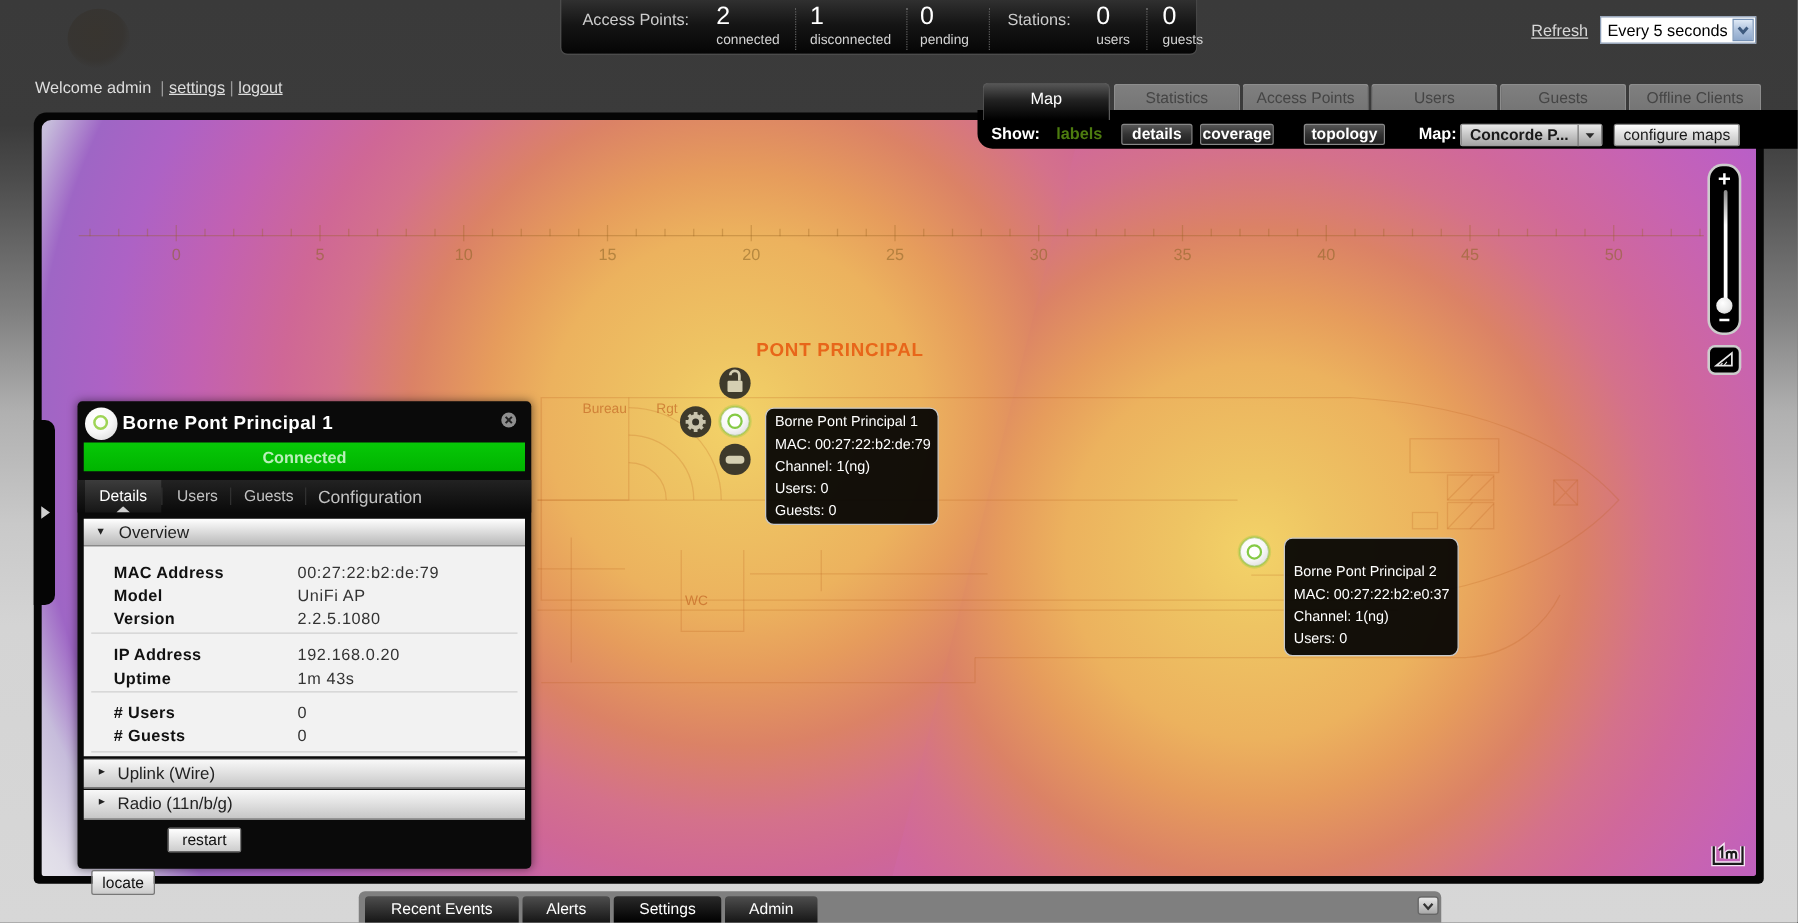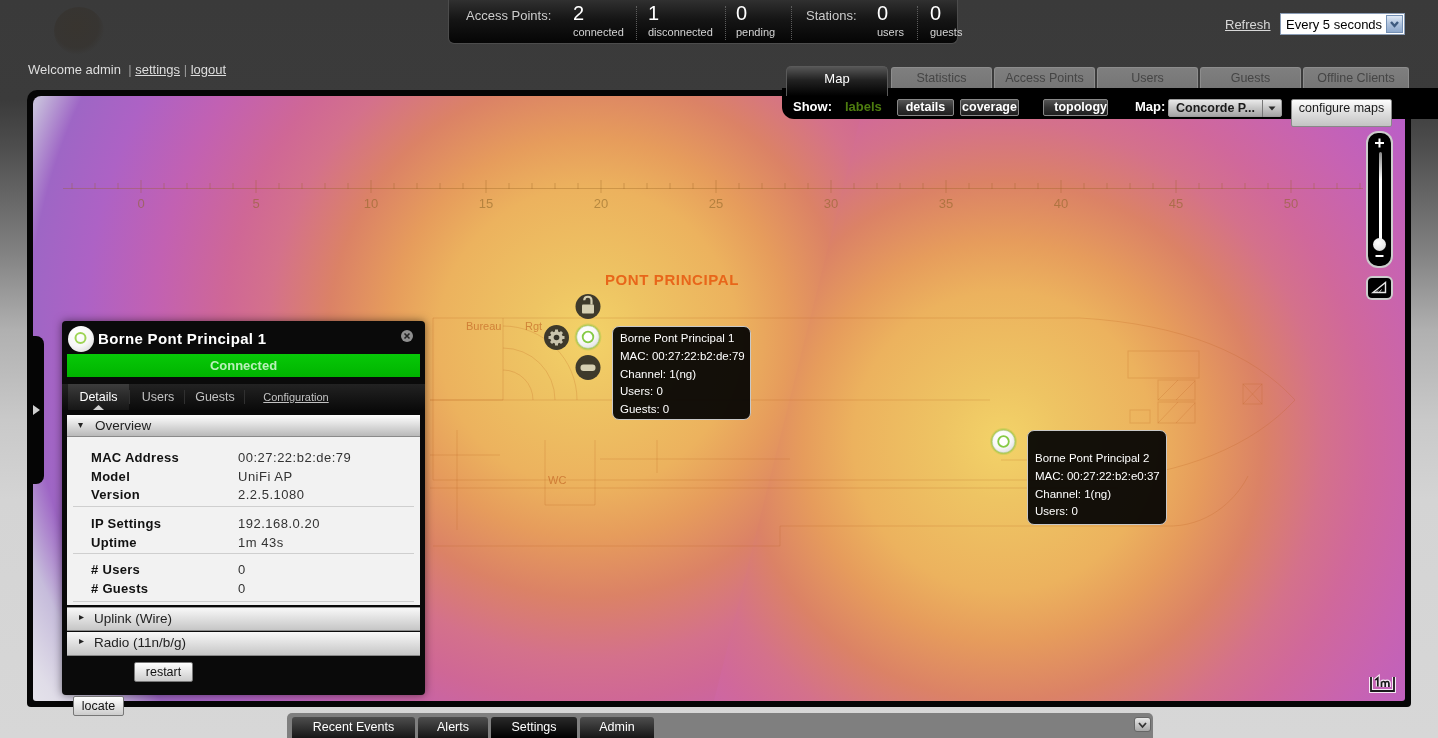--- a/index.html
+++ b/index.html
@@ -52,31 +52,31 @@
   <div class="tabg abs" style="left:1303px;width:106px;">Offline Clients</div>
   <style>
     .tabg{top:67px;width:101px;height:28px;background:linear-gradient(180deg,#7f7f7f 0%,#727272 100%);border:1px solid #8d8d8d;border-bottom:none;box-sizing:border-box;border-radius:3px 3px 0 0;color:#454545;font-size:12.5px;text-align:center;line-height:20px;}
   </style>
 
   <div class="abs" style="left:782px;top:88px;width:656px;height:31px;background:#000;border-radius:0 0 0 12px;z-index:3;">
     <div class="abs" style="left:11px;top:11px;font-size:13px;font-weight:bold;color:#fff;">Show:</div>
     <div class="abs" style="left:63px;top:11px;font-size:13px;font-weight:bold;color:#4d7c0f;">labels</div>
     <div class="tbtn abs" style="left:115px;width:57px;">details</div>
     <div class="tbtn abs" style="left:178px;width:59px;">coverage</div>
-    <div class="tbtn abs" style="left:261px;width:65px;text-align:right;">topology</div>
+    <div class="tbtn abs" style="left:261px;width:65px;">topology</div>
     <div class="abs" style="left:353px;top:11px;font-size:13px;font-weight:bold;color:#fff;">Map:</div>
     <div class="abs" style="left:386px;top:11px;width:114px;height:18px;background:linear-gradient(180deg,#e9e9e9 0%,#c6c6c6 50%,#a5a5a5 100%);border:1px solid #9c9c9c;border-radius:2px;box-sizing:border-box;">
       <div class="abs" style="left:7px;top:1px;font-size:12.5px;font-weight:bold;color:#1a1a1a;">Concorde P...</div>
       <div class="abs" style="right:0;top:0;width:18px;height:17px;border-left:1px solid #777;">
         <svg width="18" height="17" style="display:block;">
             <path d="M5.5 6.5 L9 10.5 L12.5 6.5 Z" fill="#2a2a2a"></path>
           </svg>
       </div>
     </div>
-    <div class="abs" style="left:509px;top:11px;width:101px;height:28px;background:linear-gradient(180deg,#fdfdfd 0%,#dedede 50%,#c3c3c3 100%);border:1px solid #888;border-radius:2px;box-sizing:border-box;font-size:12.5px;color:#1a1a1a;text-align:center;line-height:17px;">configure maps</div>
+    <div class="abs" style="left:509px;top:11px;width:101px;height:18px;background:linear-gradient(180deg,#fdfdfd 0%,#dedede 50%,#c3c3c3 100%);border:1px solid #888;border-radius:2px;box-sizing:border-box;font-size:12.5px;color:#1a1a1a;text-align:center;line-height:17px;">configure maps</div>
   </div>
   <style>
     .tbtn{top:11px;height:17px;background:linear-gradient(180deg,#555 0%,#333 50%,#1f1f1f 100%);border:1px solid #888;border-radius:2px;box-sizing:border-box;font-size:12.5px;font-weight:bold;color:#fff;text-align:center;line-height:15px;}
   </style>
 
   <div class="abs" style="left:27px;top:90px;width:1384px;height:617px;background:#050505;border-radius:10px 10px 4px 4px;z-index:1;"></div>
   <div class="abs" style="left:33px;top:96px;width:1372px;height:605px;border-radius:8px 8px 3px 3px;overflow:hidden;z-index:2;" id="mapc">
 
     <svg width="1372" height="605" style="display:block;">
       <defs>
@@ -345,37 +345,37 @@
 
     <div class="abs" style="left:5px;top:33px;width:353px;height:23px;background:linear-gradient(180deg,#07c807,#00b400);color:#b9f0b9;font-size:13px;font-weight:bold;text-align:center;line-height:23px;">Connected</div>
 
     <div class="abs" style="left:0px;top:63px;width:363px;height:26px;background:linear-gradient(180deg,#222,#0a0a0a);">
       <div class="abs" style="left:6px;top:0;width:61px;height:26px;background:linear-gradient(180deg,#3c3c3c,#161616);color:#fff;font-size:12.5px;text-align:center;line-height:26px;">Details</div>
       <svg class="abs" style="left:31px;top:21px;" width="11" height="5">
           <path d="M0 5 L5.5 0 L11 5 Z" fill="#cfcfcf"></path>
         </svg>
       <div class="abs" style="left:72px;top:0;width:48px;color:#c2c2c2;font-size:12.5px;text-align:center;line-height:26px;">Users</div>
       <div class="abs" style="left:128px;top:0;width:50px;color:#c2c2c2;font-size:12.5px;text-align:center;line-height:26px;">Guests</div>
-      <div class="abs" style="left:186px;top:0;width:96px;color:#c2c2c2;font-size:11px;text-align:center;line-height:26px;text-decoration:underline;">Configuration</div>
+      <div class="abs" style="left:186px;top:0;width:96px;color:#c2c2c2;font-size:14px;text-align:center;line-height:26px;">Configuration</div>
       <div class="abs" style="left:67px;top:6px;height:14px;border-left:1px solid #303030;"></div>
       <div class="abs" style="left:122px;top:6px;height:14px;border-left:1px solid #303030;"></div>
       <div class="abs" style="left:182px;top:6px;height:14px;border-left:1px solid #303030;"></div>
     </div>
 
     <div class="abs" style="left:5px;top:94px;width:353px;height:22px;background:linear-gradient(180deg,#ffffff,#b9b9b9);border-bottom:1px solid #8a8a8a;box-sizing:border-box;">
       <span style="position:absolute;left:11px;top:4px;font-size:10px;color:#222;">▾</span>
       <span style="position:absolute;left:28px;top:3px;font-size:13.5px;color:#222;">Overview</span>
     </div>
 
     <div class="abs" style="left:5px;top:116px;width:353px;height:168px;background:#f2f2f2;font-size:13px;color:#2a2a2a;">
       <div class="row abs" style="top:13px;"><b>MAC Address</b><span>00:27:22:b2:de:79</span></div>
       <div class="row abs" style="top:31.5px;"><b>Model</b><span>UniFi AP</span></div>
       <div class="row abs" style="top:50px;"><b>Version</b><span>2.2.5.1080</span></div>
       <div class="abs" style="left:6px;top:69px;width:341px;border-top:1px solid #cfcfcf;"></div>
-      <div class="row abs" style="top:79px;"><b>IP Settings</b><span>192.168.0.20</span></div>
+      <div class="row abs" style="top:79px;"><b>IP Address</b><span>192.168.0.20</span></div>
       <div class="row abs" style="top:97.5px;"><b>Uptime</b><span>1m 43s</span></div>
       <div class="abs" style="left:6px;top:116px;width:341px;border-top:1px solid #cfcfcf;"></div>
       <div class="row abs" style="top:125px;"><b># Users</b><span>0</span></div>
       <div class="row abs" style="top:143.5px;"><b># Guests</b><span>0</span></div>
       <div class="abs" style="left:6px;top:164px;width:341px;border-top:1px solid #cfcfcf;"></div>
     </div>
     <style>
       .row{left:11px;width:336px;height:17px;}
       .row b{color:#111;letter-spacing:0.3px;padding-left:13px;}
       .row span{position:absolute;left:160px;color:#333;font-weight:normal;letter-spacing:0.5px;}

